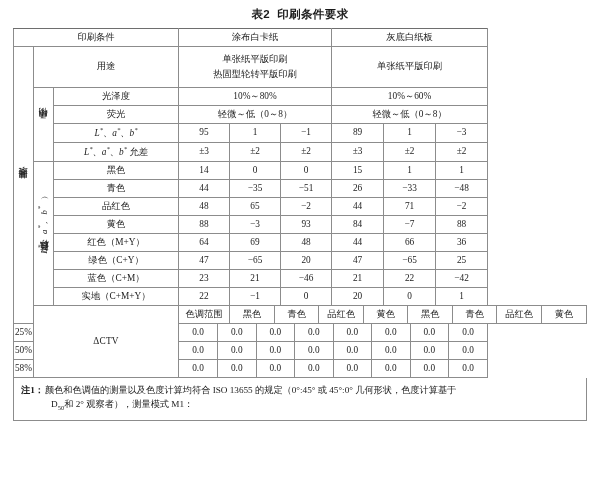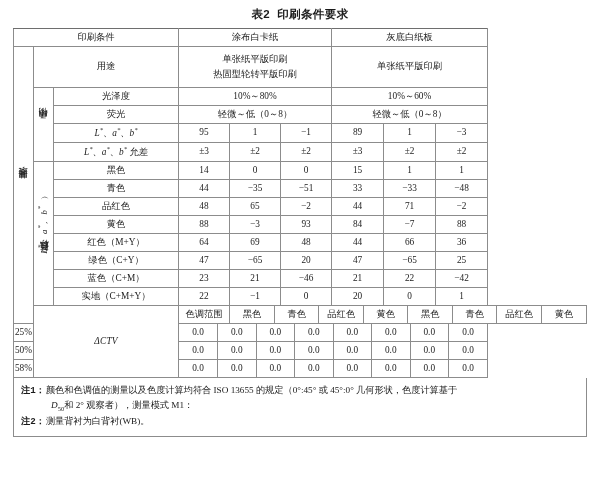--- a/index.html
+++ b/index.html
@@ -91,29 +91,29 @@
     font-size: 9.2px;
     line-height: 1.55;
     padding: 5px 7px 7px 7px;
     text-align: left;
   }
   .note-line {
     display: block;
     text-indent: 0;
   }
   .note-label {
-    font-family: Liberation Mono, monospace;
+    font-family: Liberation Serif, serif;
     font-weight: bold;
     margin-right: 1px;
   }
   .note-cont {
     display: block;
     padding-left: 30px;
   }
-  .latin { font-family: "Liberation Serif", "DejaVu Serif", serif; letter-spacing: 0.2px; font-style: italic; }
+  .latin { font-family: "Liberation Serif", "DejaVu Serif", serif; letter-spacing: 0.2px; }
 </style>
 </head>
 <body>
 
 <div class="page">
 
   <div class="table-title">
     <span class="title-num">表2</span><span>印刷条件要求</span>
   </div>
 
@@ -222,21 +222,21 @@
         <td>0</td>
         <td>15</td>
         <td>1</td>
         <td>1</td>
       </tr>
       <tr>
         <td>青色</td>
         <td>44</td>
         <td>−35</td>
         <td>−51</td>
-        <td>33</td>
+        <td>26</td>
         <td>−33</td>
         <td>−48</td>
       </tr>
       <tr>
         <td>品红色</td>
         <td>48</td>
         <td>65</td>
         <td>−2</td>
         <td>44</td>
         <td>71</td>
@@ -370,16 +370,15 @@
             </table>
         </td>
       </tr>
 
     </tbody>
   </table>
 
   <div class="notes">
     <span class="note-line"><span class="note-label">注1：</span><span>颜色和色调值的测量以及色度计算均符合 ISO 13655 的规定（0°:45° 或 45°:0° 几何形状，色度计算基于</span></span>
     <span class="note-cont"><span class="latin">D</span><span class="sub">50</span><span>和 2° 观察者），测量模式 M1：</span></span>
-    <span class="note-line"><span class="note-label">注2：</span><span>测量背衬为白背衬(WB)。</span></span>
   </div>
 
 </div>
 
 </body></html>

